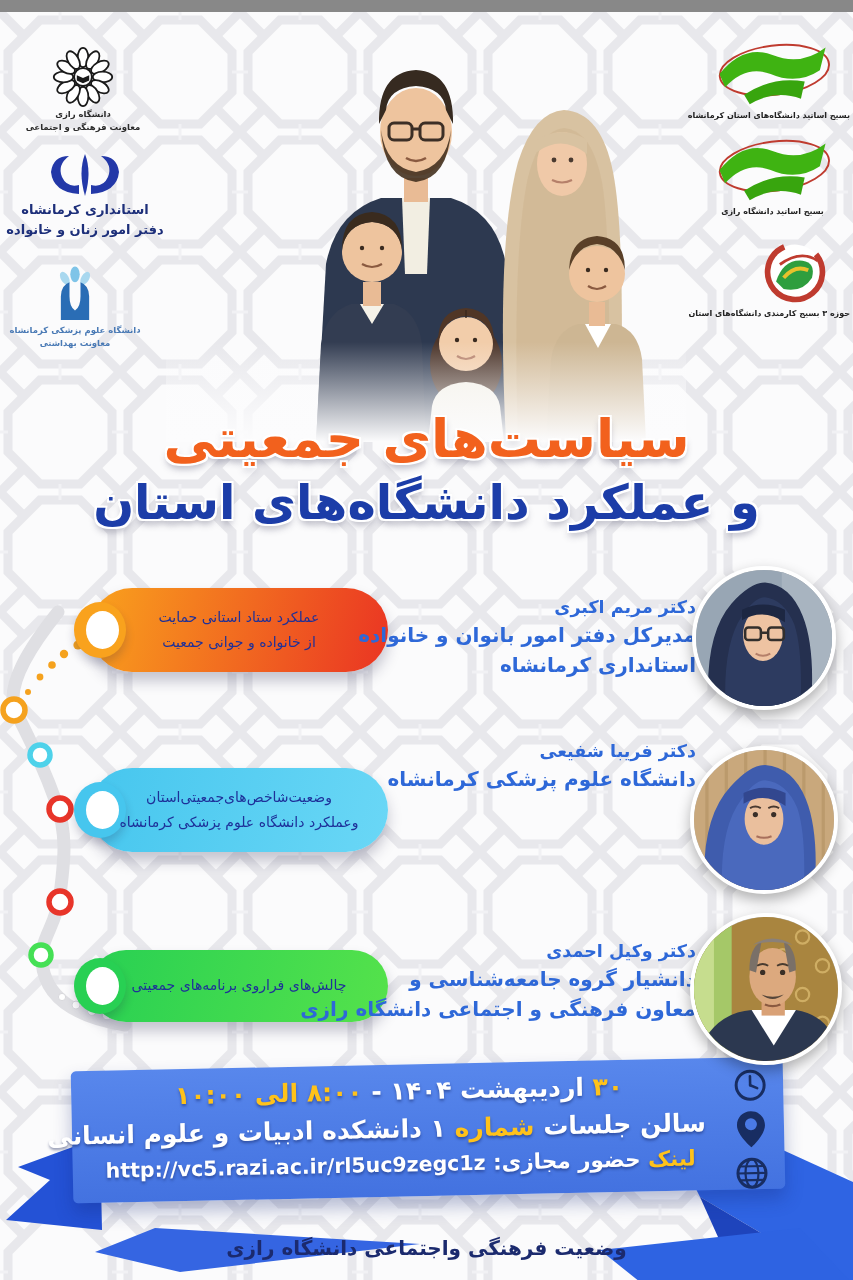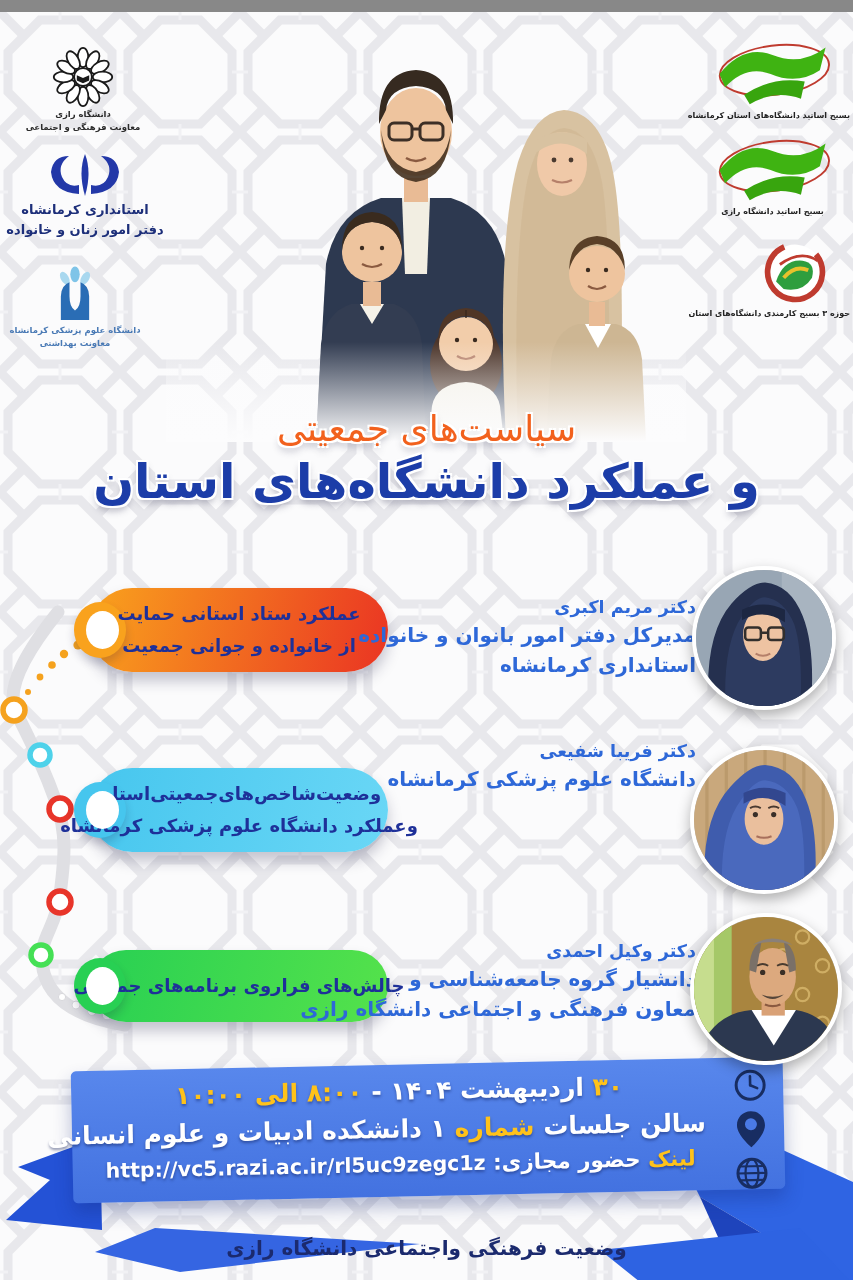--- a/index.html
+++ b/index.html
@@ -17,30 +17,30 @@
   .logo-block svg{margin:0 auto;}
   .logo-cap{direction:rtl; text-align:center; line-height:1.55; white-space:nowrap;}
   .cap-razi{font-size:8.5px; color:#2b2b2b; font-weight:bold;}
   .cap-gov{font-size:13px; color:#1d2f7a; font-weight:bold;}
   .cap-med{font-size:8.5px; color:#4a7ab5; font-weight:bold;}
   .cap-basij{font-size:8px; color:#222; font-weight:bold;}
 
   
   .title-wrap{position:absolute; top:394px; left:0; right:0; text-align:center;
     direction:rtl; z-index:4; line-height:1.25;}
-  .title-l1{font-size:36px; font-weight:normal; color:#f2611d; letter-spacing:1px;
+  .title-l1{font-size:53px; font-weight:bold; color:#f2611d; letter-spacing:1px;
     text-shadow:-2px -2px 0 #fff,2px -2px 0 #fff,-2px 2px 0 #fff,2px 2px 0 #fff,0 5px 7px rgba(50,50,80,.35);}
   .title-l2{font-size:48px; font-weight:bold; color:#1c3da8; margin-top:0px;
     text-shadow:-2px -2px 0 #fff,2px -2px 0 #fff,-2px 2px 0 #fff,2px 2px 0 #fff,0 5px 7px rgba(50,50,80,.35);}
 
   
   .pill{position:absolute; width:298px; height:84px; border-radius:60px; z-index:4;
     display:flex; flex-direction:column; justify-content:center; align-items:center;
     direction:rtl; box-shadow:0 9px 14px rgba(30,30,70,.25);}
-  .pill .topic-line{font-weight:bold; color:#1e3099; font-size:18px;
+  .pill .topic-line{font-weight:normal; color:#1e3099; font-size:14px;
     line-height:1.8; white-space:nowrap; letter-spacing:-0.2px;}
   .tag-lobe{position:absolute; left:-16px; top:50%; transform:translateY(-50%);
     width:52px; height:56px; border-radius:50%; z-index:-1;
     box-shadow:0 6px 10px rgba(30,30,70,.2);}
   .tag-hole{position:absolute; left:-4px; top:50%; transform:translateY(-50%);
     width:33px; height:38px; border-radius:50%; background:#fff;}
   .speaker{position:absolute; width:306px; text-align:right; direction:rtl;
     color:#2e68d8; font-weight:bold; z-index:4; line-height:1.5;}
   .speaker .name{font-size:17.5px;}
   .speaker .role,.speaker .org{font-size:20px; white-space:nowrap;}

